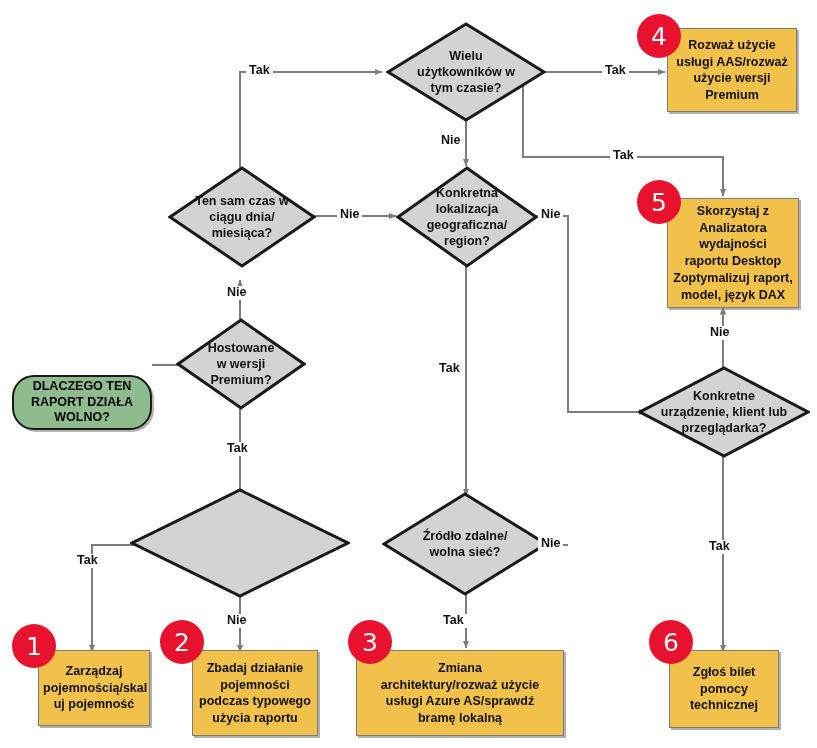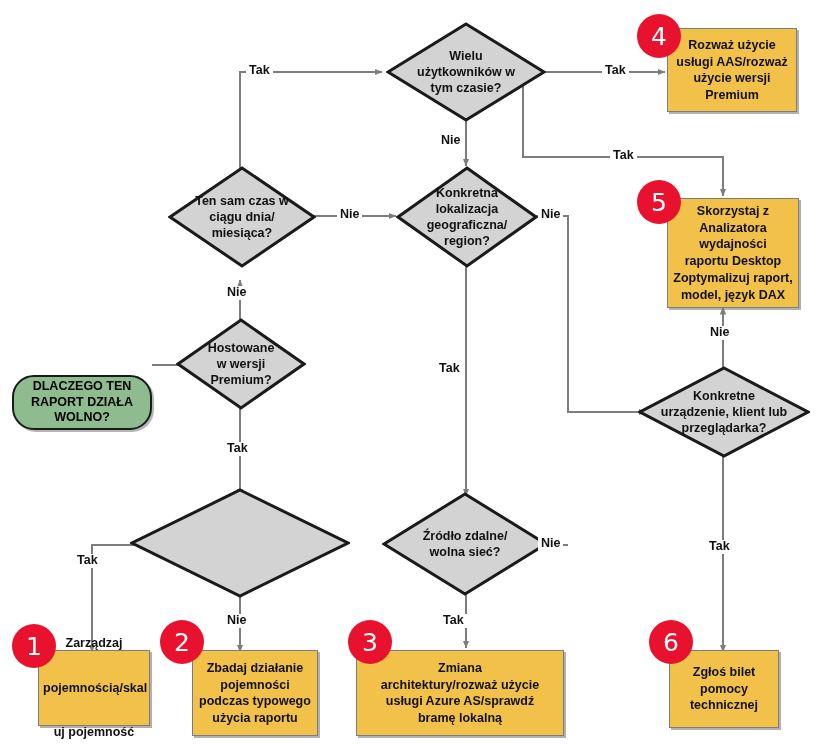--- a/index.html
+++ b/index.html
@@ -204,21 +204,21 @@
     <span class="ln">Analizatora wydajności</span>
     <span class="ln">raportu Desktop</span>
     <span class="gap"></span>
     <span class="ln">Zoptymalizuj raport,</span>
     <span class="ln">model, język DAX</span>
   </div>
 
   <div class="badge" style="left:12px;top:624px;">
     <span>1</span>
   </div>
-  <div class="node process" style="left:38px;top:650px;width:112px;height:76px;gap:28px;">
+  <div class="node process" style="left:38px;top:650px;width:112px;height:76px;">
     <span class="ln">Zarządzaj</span>
     <span class="ln">pojemnością/skal</span>
     <span class="ln">uj pojemność</span>
   </div>
 
   <div class="badge" style="left:160px;top:620px;">
     <span>2</span>
   </div>
   <div class="node process" style="left:192px;top:650px;width:126px;height:86px;">
     <span class="ln">Zbadaj działanie</span>

